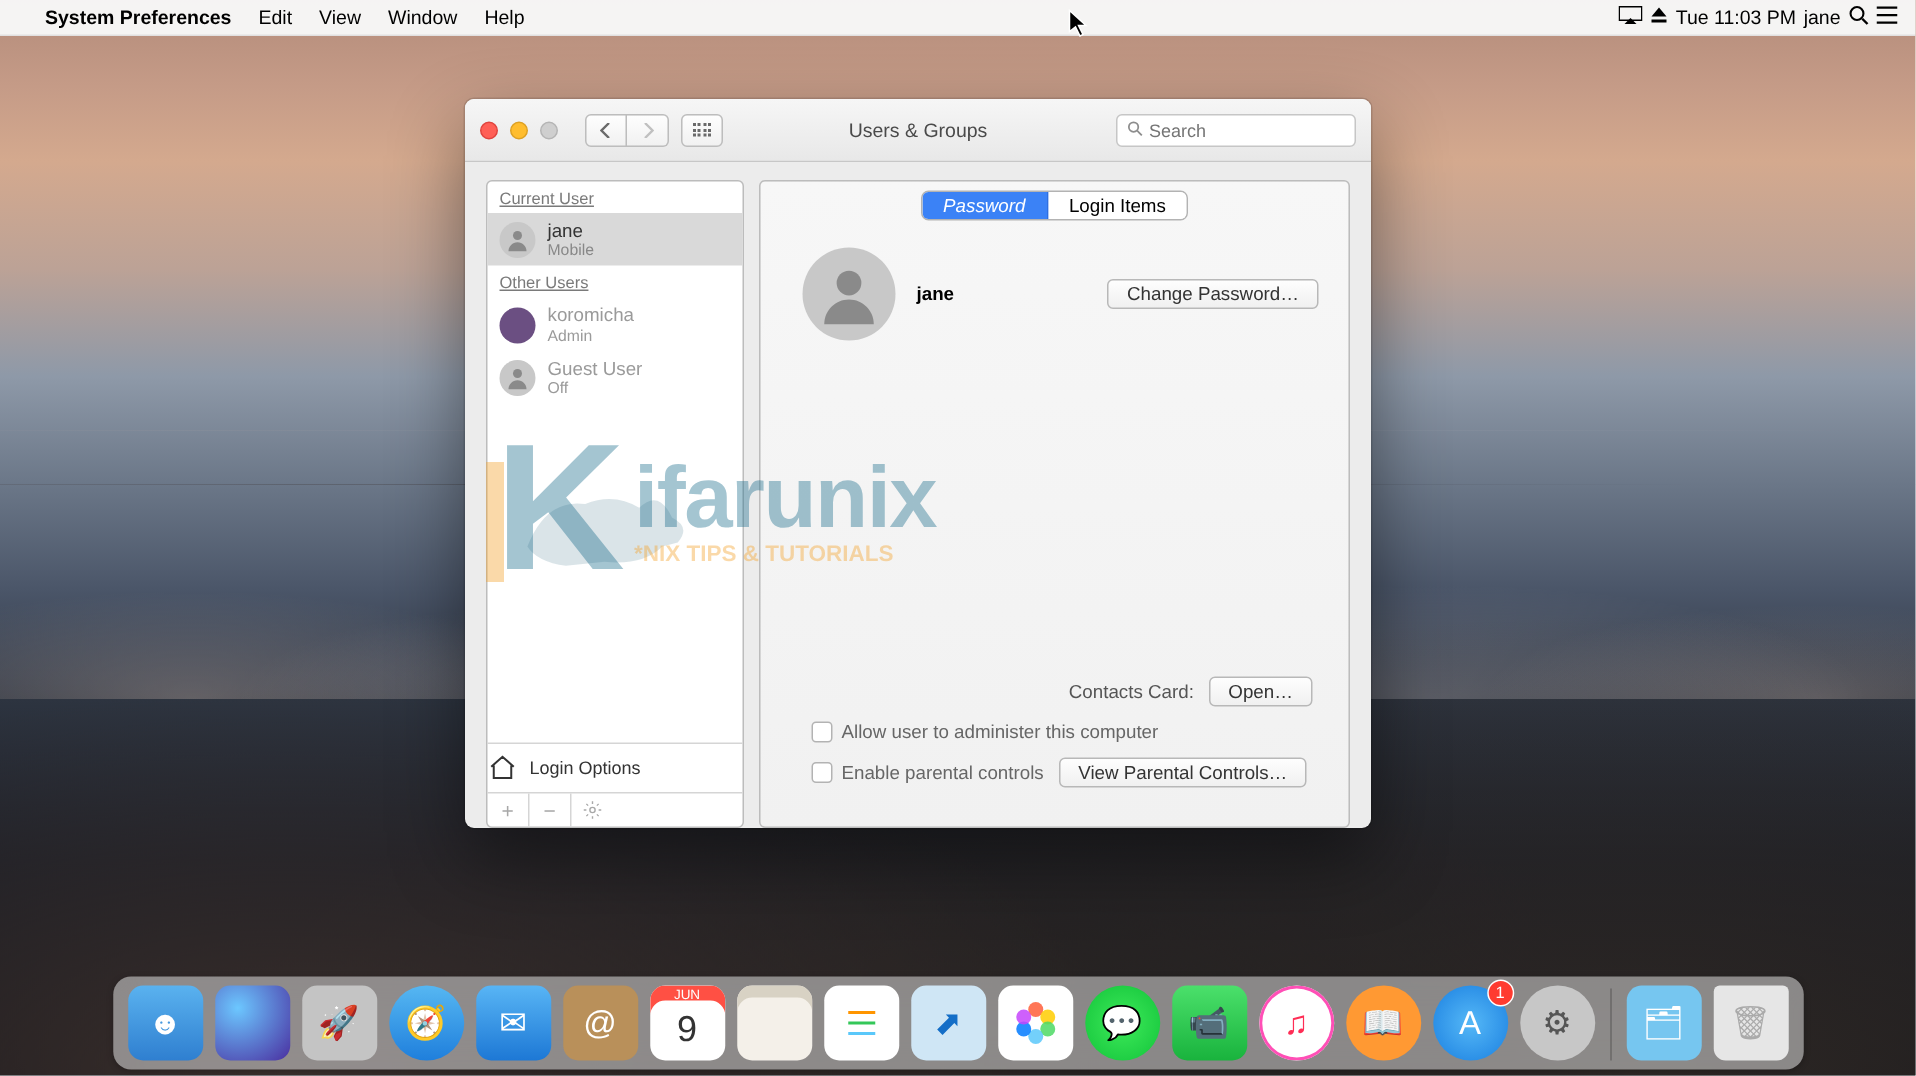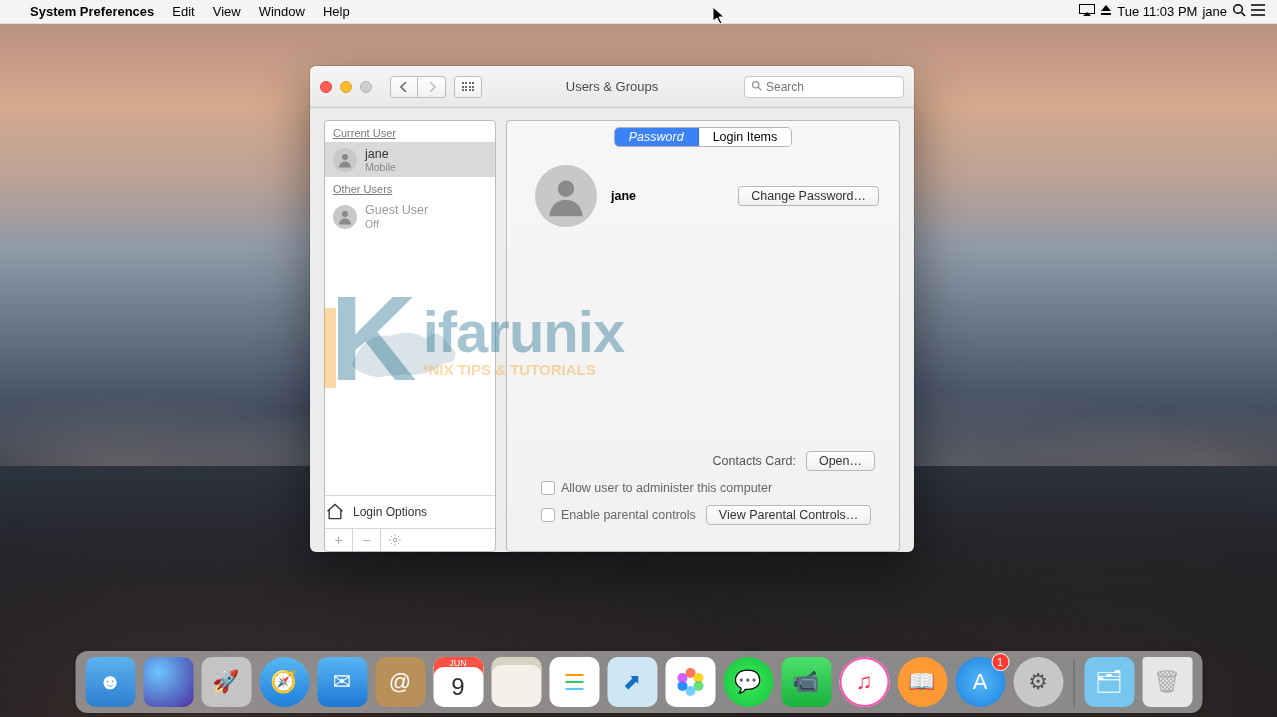--- a/index.html
+++ b/index.html
@@ -361,20 +361,27 @@
               </svg>
           </div>
           <div class="user-meta">
             <span class="user-name">jane</span>
             <span class="user-sub">Mobile</span>
           </div>
         </div>
 
         <div class="section-label">Other Users</div>
 
+        <div class="user-row other">
+          <div class="avatar violet"></div>
+          <div class="user-meta">
+            <span class="user-name">koromicha</span>
+            <span class="user-sub">Admin</span>
+          </div>
+        </div>
 
         <div class="user-row other">
           <div class="avatar">
             <svg viewBox="0 0 24 24">
                 <circle cx="12" cy="8" r="4"></circle>
                 <path d="M4 22c0-4.4 3.6-8 8-8s8 3.6 8 8"></path>
               </svg>
           </div>
           <div class="user-meta">
             <span class="user-name">Guest User</span>

